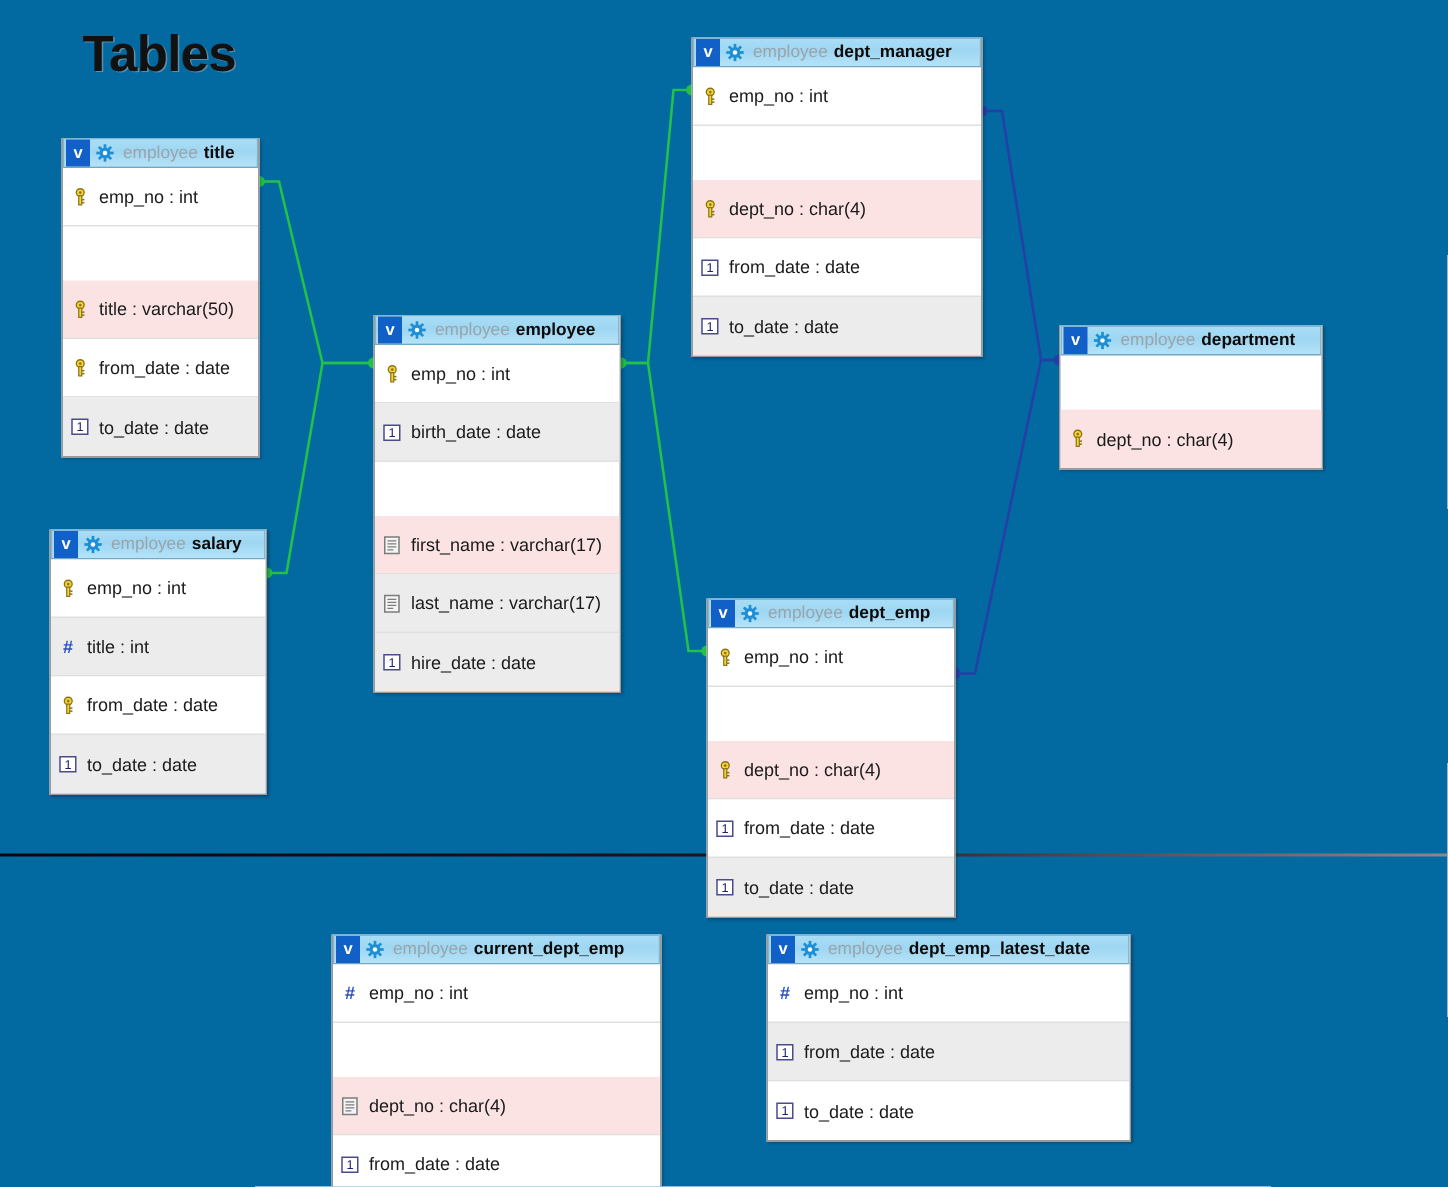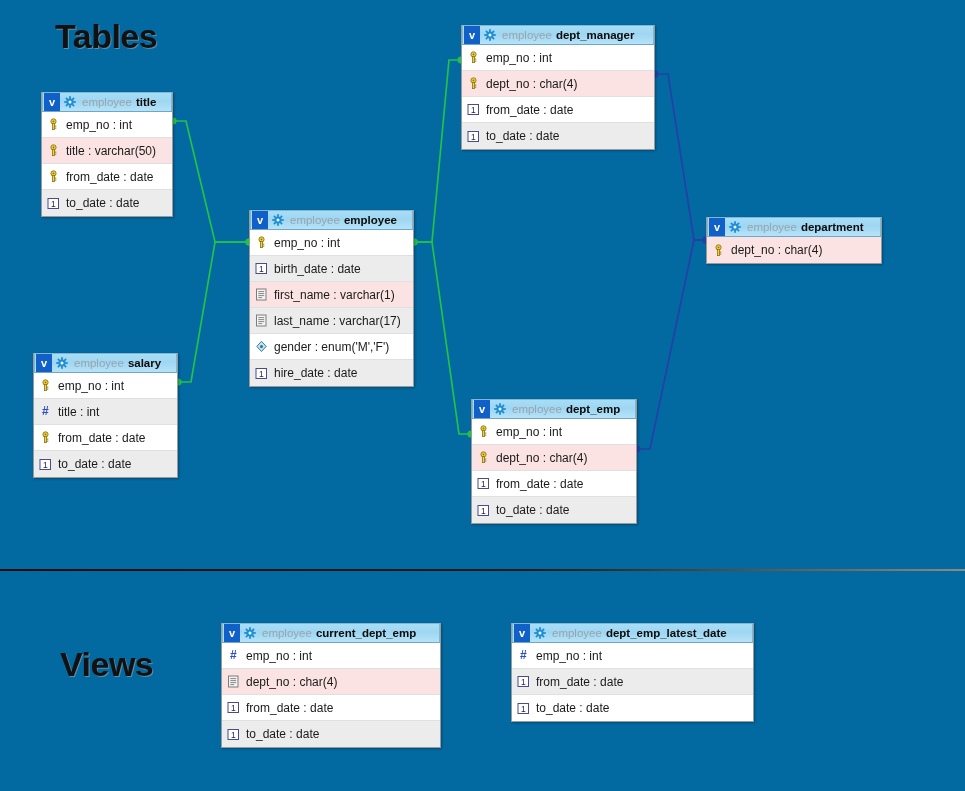--- a/index.html
+++ b/index.html
@@ -97,51 +97,50 @@
   .table-name {
     font-size: 11.5px;
     font-weight: bold;
     color: #0a0a0a;
     font-family: "Liberation Sans", sans-serif;
   }
 
   .ent-row {
     display: flex;
     align-items: center;
-    height: 26px;
+    height: 39px;
     padding-left: 5px;
     border-bottom: 1px solid #e0e0e0;
     box-sizing: border-box;
     white-space: nowrap;
   }
   .ent-row:last-child { border-bottom: none; }
   .ent-row.bg-white { background: #ffffff; }
   .ent-row.bg-gray  { background: #ececec; }
-  .ent-row.bg-pink  { background: #fbe3e3; }
+  .ent-row.bg-pink  { background: #fbe3e3; margin-top: 36px; }
 
   .row-ico {
     width: 13px;
     height: 13px;
     margin-right: 6px;
     flex: 0 0 auto;
   }
   .row-text {
     font-size: 12px;
     color: #1a1a1a;
     font-family: "Liberation Sans", sans-serif;
   }
 </style>
 </head>
 <body>
 
 <div id="canvas">
 
   <div class="section-title" id="title-tables">Tables</div>
 
-  <div class="section-title" id="title-views">Views</div>
 
   <div id="divider"></div>
 
   <svg id="wires" viewBox="0 0 965 791" xmlns="http://www.w3.org/2000/svg">
       <g>
         <path d="M 173 121 L 186 121 L 215 242 L 249 242" fill="none" stroke="#22c24a" stroke-width="1.7"></path>
         <circle cx="173" cy="121" r="3.6" fill="#22c24a"></circle>
         <circle cx="249" cy="242" r="3.6" fill="#22c24a"></circle>
       </g>
       <g>
@@ -323,39 +322,32 @@
           <span class="row-text">birth_date : date</span>
         </div>
         <div class="ent-row bg-pink">
           <svg viewBox="0 0 13 13" class="row-ico">
             <rect x="1.5" y="1" width="9.5" height="11" fill="#f4f4f4" stroke="#7c7c7c" stroke-width="1"></rect>
             <line x1="3.3" y1="3.6" x2="9.2" y2="3.6" stroke="#7c7c7c" stroke-width="0.9"></line>
             <line x1="3.3" y1="5.6" x2="9.2" y2="5.6" stroke="#7c7c7c" stroke-width="0.9"></line>
             <line x1="3.3" y1="7.6" x2="9.2" y2="7.6" stroke="#7c7c7c" stroke-width="0.9"></line>
             <line x1="3.3" y1="9.6" x2="7.2" y2="9.6" stroke="#7c7c7c" stroke-width="0.9"></line>
           </svg>
-          <span class="row-text">first_name : varchar(1)</span>
+          <span class="row-text">first_name : varchar(17)</span>
         </div>
         <div class="ent-row bg-gray">
           <svg viewBox="0 0 13 13" class="row-ico">
             <rect x="1.5" y="1" width="9.5" height="11" fill="#f4f4f4" stroke="#7c7c7c" stroke-width="1"></rect>
             <line x1="3.3" y1="3.6" x2="9.2" y2="3.6" stroke="#7c7c7c" stroke-width="0.9"></line>
             <line x1="3.3" y1="5.6" x2="9.2" y2="5.6" stroke="#7c7c7c" stroke-width="0.9"></line>
             <line x1="3.3" y1="7.6" x2="9.2" y2="7.6" stroke="#7c7c7c" stroke-width="0.9"></line>
             <line x1="3.3" y1="9.6" x2="7.2" y2="9.6" stroke="#7c7c7c" stroke-width="0.9"></line>
           </svg>
           <span class="row-text">last_name : varchar(17)</span>
         </div>
-        <div class="ent-row bg-white">
-          <svg viewBox="0 0 13 13" class="row-ico">
-            <path d="M6.5 1.3 L11.2 6.4 L6.5 11.5 L1.8 6.4 Z" fill="#bfe3f2" stroke="#3a7f9c" stroke-width="1"></path>
-            <circle cx="6.5" cy="6.4" r="1.5" fill="#2f6f8c"></circle>
-          </svg>
-          <span class="row-text">gender : enum('M','F')</span>
-        </div>
         <div class="ent-row bg-gray">
           <svg viewBox="0 0 13 13" class="row-ico">
             <rect x="1" y="1.5" width="10.5" height="10" fill="#ffffff" stroke="#4a4a8c" stroke-width="1"></rect>
             <text x="6.3" y="9.6" text-anchor="middle" font-size="8.5" font-family="&quot;Liberation Sans&quot;, sans-serif" fill="#20206a">1</text>
           </svg>
           <span class="row-text">hire_date : date</span>
         </div>
       </div>
       <div class="entity" style="left: 33px; top: 353px; width: 145px;">
         <div class="ent-header">

